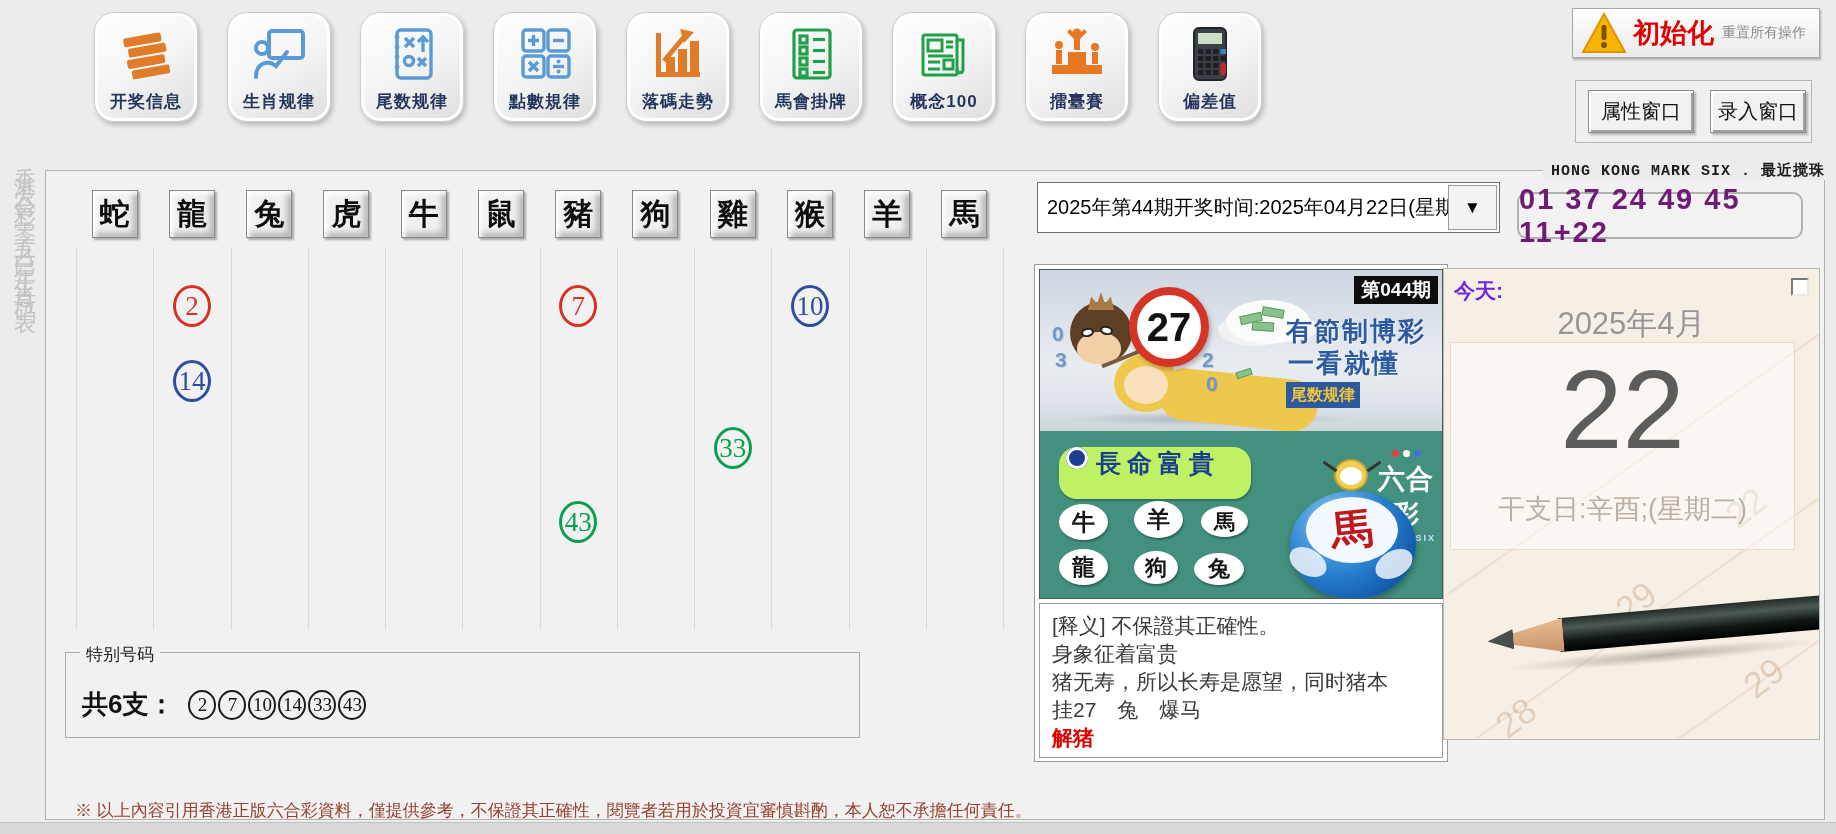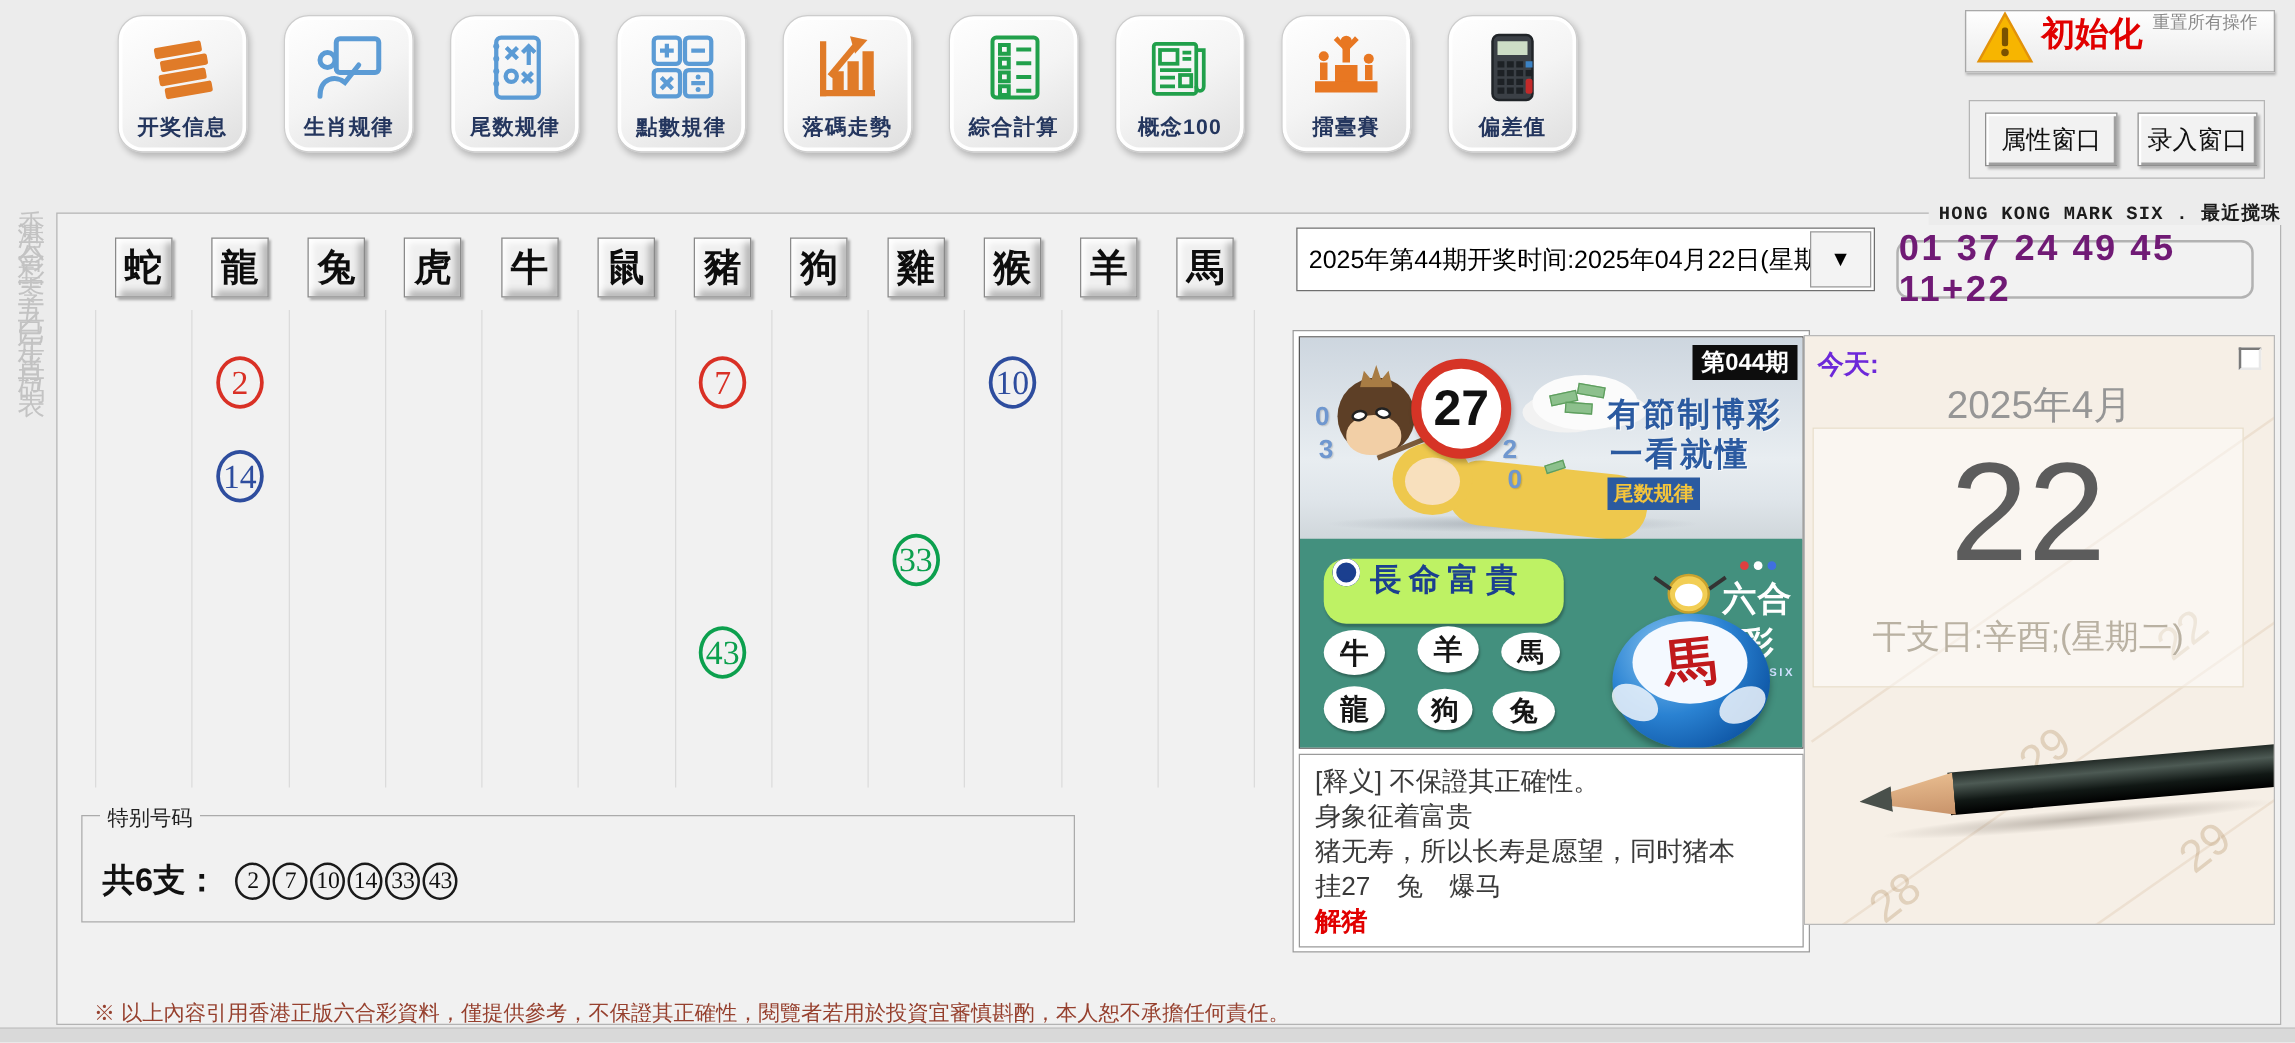--- a/index.html
+++ b/index.html
@@ -17,21 +17,21 @@
     cursor:pointer; }
   .tool-btn svg { position:absolute; top:12px; left:50%; transform:translateX(-50%); }
   .tb-label { position:absolute; bottom:8px; width:100%; text-align:center;
     font-size:17px; font-weight:bold; color:#24365e; letter-spacing:1px; }
   .tb0{left:94px}.tb1{left:227px}.tb2{left:360px}.tb3{left:493px}.tb4{left:626px}
   .tb5{left:759px}.tb6{left:892px}.tb7{left:1025px}.tb8{left:1158px}
 
   
   .init-btn { position:absolute; left:1572px; top:8px; width:248px; height:50px;
     background:linear-gradient(#fefefe,#ebebeb); border:1px solid #a8a8a8;
-    box-shadow:1px 2px 2px rgba(0,0,0,.25); display:flex; cursor:pointer; }
+    box-shadow:1px 2px 2px rgba(0,0,0,.25); display:flex; align-items:center; cursor:pointer; }
   .init-label { color:#e10000; font-size:27px; font-weight:bold; margin-left:6px; }
   .init-sub { color:#8a8a8a; font-size:14px; margin-left:8px; }
   .win-group { position:absolute; left:1575px; top:80px; width:237px; height:63px; border:1px solid #b5b5b5; background:#efefef; }
   .win-btn { position:absolute; top:9px; height:43px; background:#f2f2f2; border:1px solid #8f8f8f;
     box-shadow:inset 2px 2px 0 #fff, inset -2px -2px 0 #9f9f9f, 2px 2px 2px rgba(0,0,0,.25);
     font-size:20px; color:#111; display:flex; align-items:center; justify-content:center; cursor:pointer; }
   .wb1 { left:12px; width:106px; } .wb2 { left:134px; width:96px; }
 
   
   .main-panel { position:absolute; left:45px; top:170px; width:1780px; height:650px;
@@ -235,21 +235,21 @@
     <rect x="13" y="5" width="36" height="48" rx="3"></rect>
     <rect x="19" y="11" width="7" height="7"></rect>
       <path d="M32 14.5 h12"></path>
     <rect x="19" y="22" width="7" height="7"></rect>
       <path d="M32 25.5 h12"></path>
     <rect x="19" y="33" width="7" height="7"></rect>
       <path d="M32 36.5 h12"></path>
     <rect x="19" y="44" width="7" height="7"></rect>
       <path d="M32 47.5 h12"></path>
   </svg>
-  <div class="tb-label">綜合計算</div>
+  <div class="tb-label">馬會掛牌</div>
 </div>
 <div class="tool-btn tb6">
   <svg class="icon-svg" width="60" height="58" viewBox="0 0 60 58" fill="none" stroke="#21a04b" stroke-width="3">
     <rect x="9" y="10" width="34" height="40" rx="2"></rect>
     <path d="M43 15 h6 v29 c0 5 -6 5 -6 0"></path>
     <rect x="14" y="15" width="14" height="11"></rect>
     <path d="M32 17 h7 M32 22 h7 M14 31 h25 M14 37 h12"></path>
     <rect x="30" y="35" width="9" height="9"></rect>
     <path d="M14 44 h12"></path>
   </svg>

